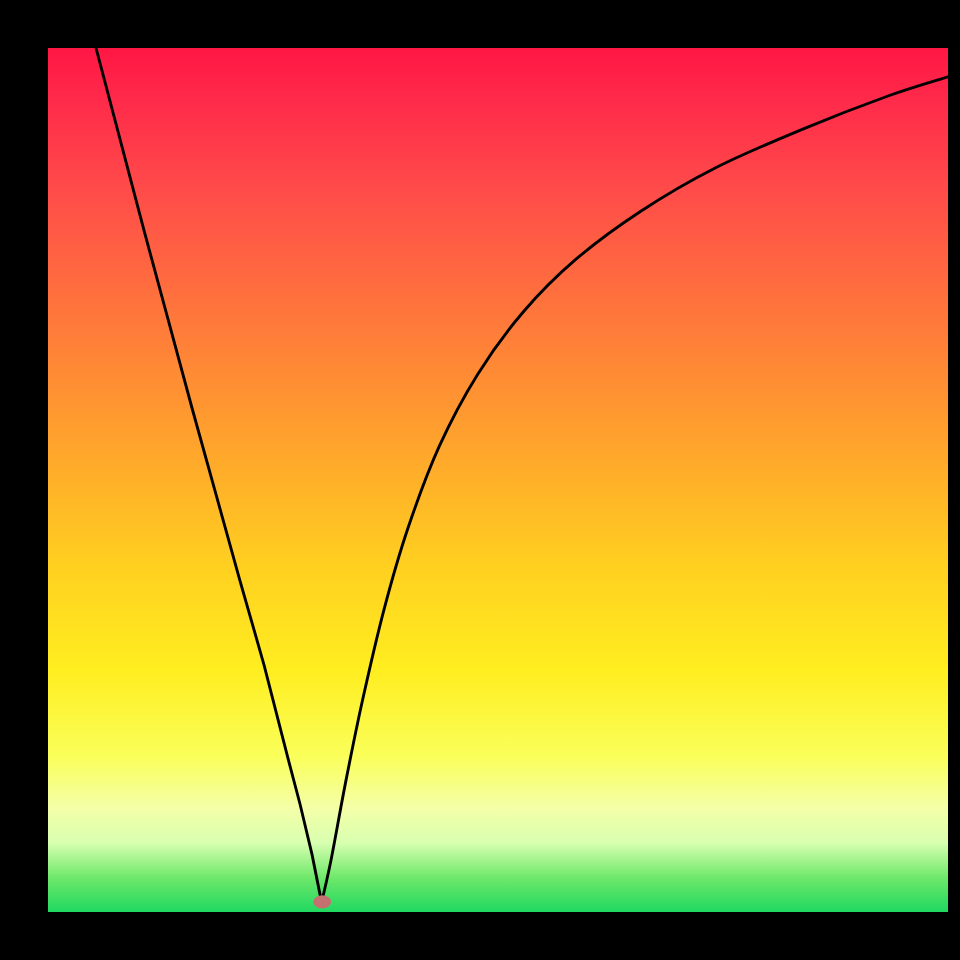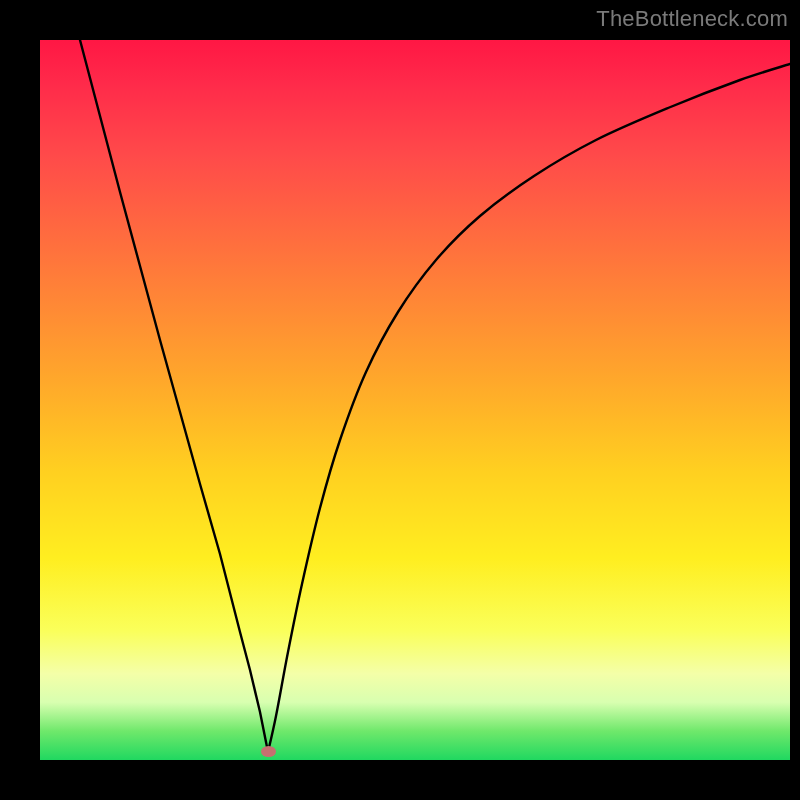--- a/index.html
+++ b/index.html
@@ -73,14 +73,13 @@
 <div class="frame">
 
   <div class="plot-bg"></div>
 
   <svg class="curve" viewBox="0 0 750 720" preserveAspectRatio="none">
     <path id="curve-path" fill="none" stroke="#000000" stroke-width="2.4" stroke-linecap="round" d="M 40 0 L 60 76 L 80 152 L 100 226 L 120 300 L 140 372 L 160 444 L 180 514 L 200 592 L 210 630 L 220 672 L 228 712 C229.33333333333334 706 232.66666666666666 692.6666666666666 236 676 C239.33333333333334 659.3333333333334 243.66666666666666 634 248 612 C252.33333333333334 590 256.6666666666667 568 262 544 C267.3333333333333 520 273.6666666666667 492 280 468 C286.3333333333333 444 292.3333333333333 422.6666666666667 300 400 C307.6666666666667 377.3333333333333 316.3333333333333 353.3333333333333 326 332 C335.6666666666667 310.6666666666667 346.3333333333333 290.6666666666667 358 272 C369.6666666666667 253.33333333333334 382.3333333333333 236 396 220 C409.6666666666667 204 423.6666666666667 190 440 176 C456.3333333333333 162 474.6666666666667 148.66666666666666 494 136 C513.3333333333334 123.33333333333333 533.6666666666666 111.33333333333333 556 100 C578.3333333333334 88.66666666666667 604 78 628 68 C652 58 679.6666666666666 47.333333333333336 700 40 C720.3333333333334 32.666666666666664 741.6666666666666 26.666666666666668 750 24 "></path>
   </svg>
 
   <div class="dot" style="left: 261px; top: 746px; background: rgb(197, 112, 112);"></div>
 
-  <div class="attribution">TheBottleneck.com</div>
 </div>
 
 </body></html>

